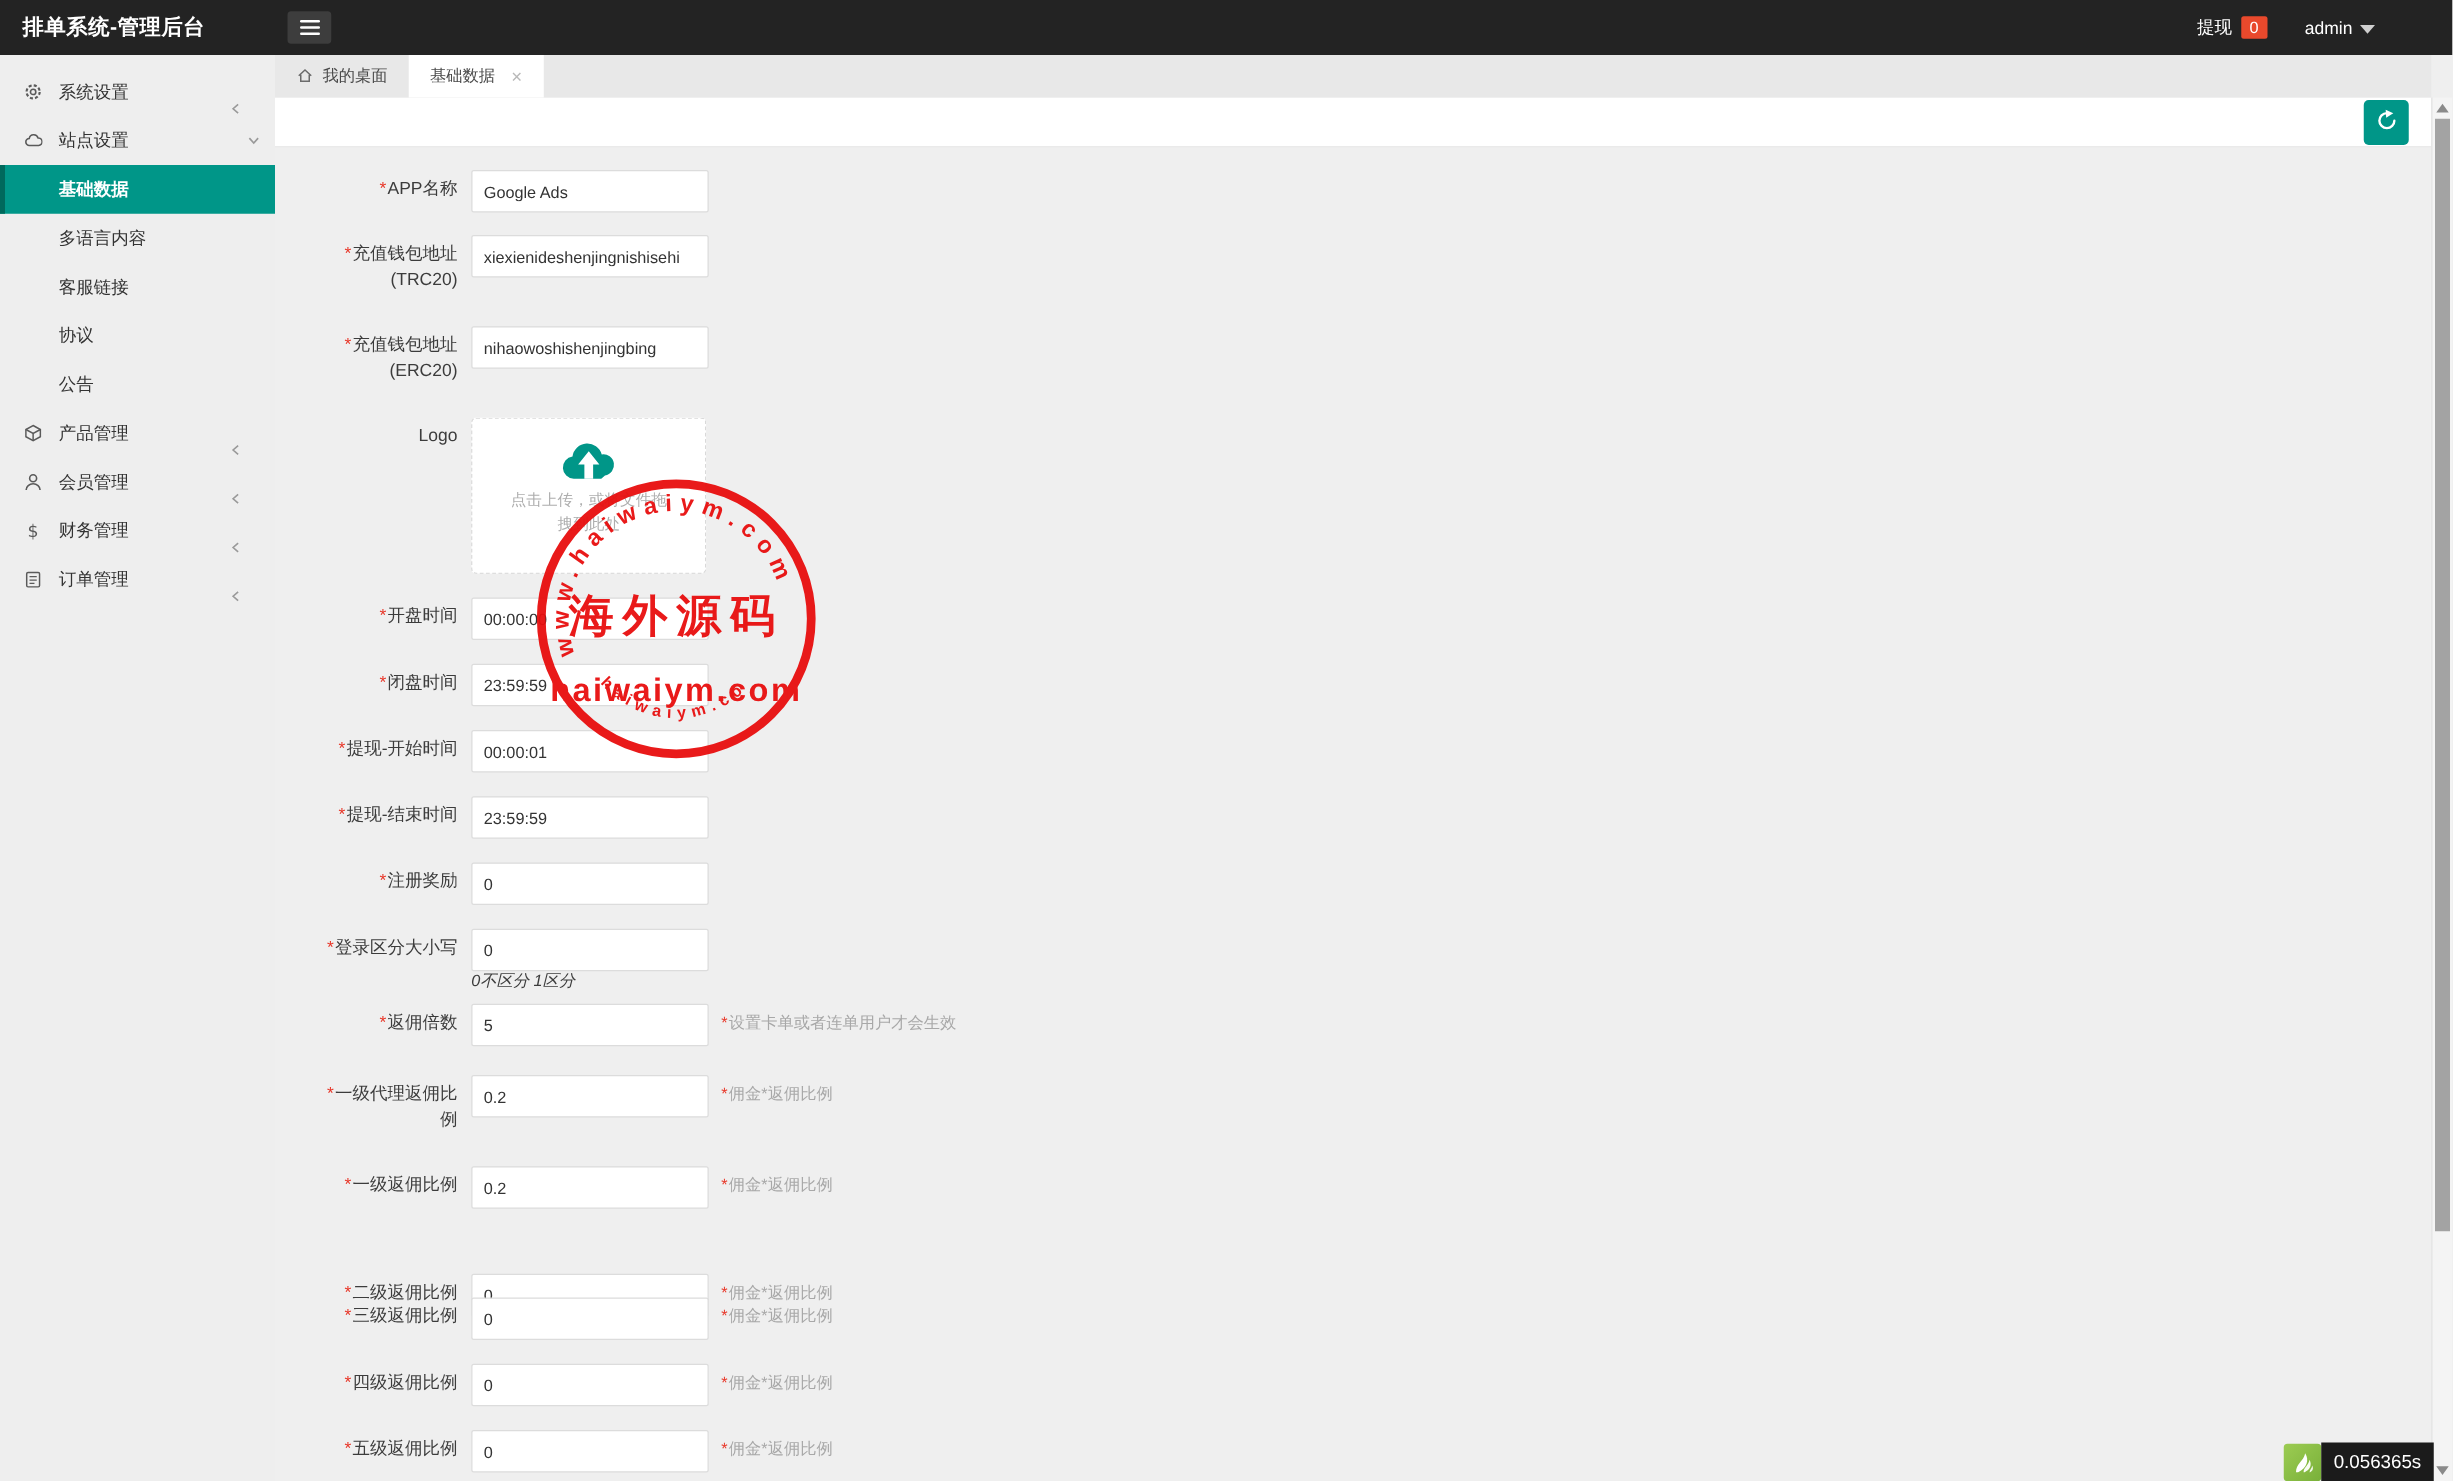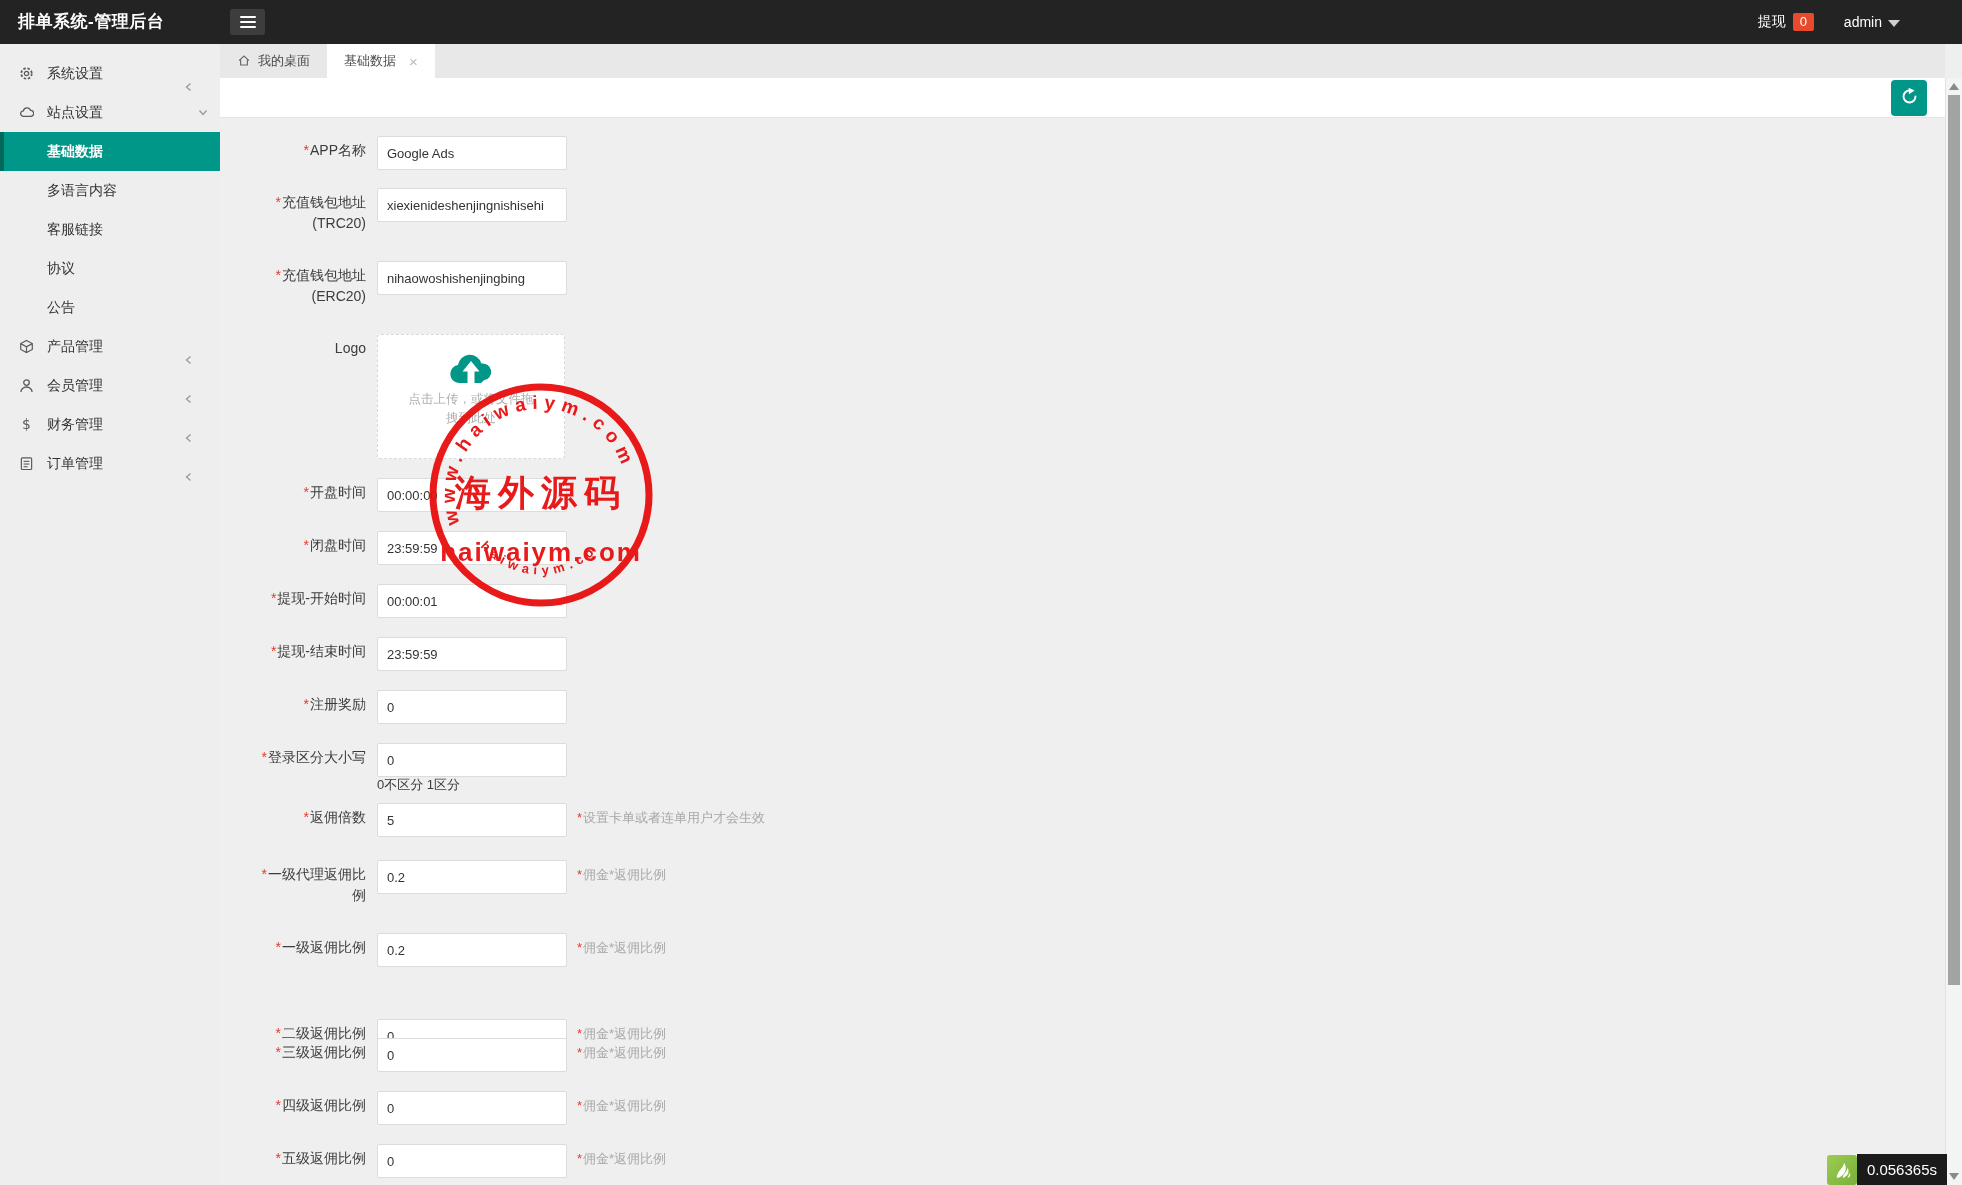--- a/index.html
+++ b/index.html
@@ -38,21 +38,21 @@
   .toolbar { position:absolute; left:220px; top:78px; width:1725px; height:40px; background:#fff; border-bottom:1px solid #e3e3e3; z-index:5; }
   .refresh-btn { position:absolute; right:18px; top:2px; width:36px; height:36px; background:#009688; border:0; border-radius:4px; cursor:pointer; display:flex; align-items:center; justify-content:center; }
 
   
   .form-area { position:absolute; left:232px; top:118px; width:1725px; height:778px; }
   .form-row { position:absolute; left:0; width:900px; height:32px; }
   .f-label { position:absolute; left:16px; top:4px; width:118px; text-align:right; font-size:14px; color:#3c3c3c; line-height:21px; }
   .star { color:#e8382a; margin-right:1px; }
   .f-input { position:absolute; left:145px; top:0; width:190px; height:27px; border:1px solid #dcdcdc; border-radius:2px; background:#fff; padding:16px 9px; font-size:13px; color:#333; font-family:"Liberation Sans","DejaVu Sans",sans-serif; outline:none; }
   .f-hint { position:absolute; left:345px; top:6px; font-size:13px; color:#a8a8a8; white-space:nowrap; }
-  .f-subhint { position:absolute; left:145px; top:33px; font-size:13px; color:#3c3c3c; }
+  .f-subhint { position:absolute; left:145px; top:33px; font-size:13px; color:#3c3c3c;font-style:italic; }
   .upload-box { position:absolute; left:145px; top:0; width:188px; height:125px; background:#fff; border:1px dashed #d9d9d9; border-radius:4px; text-align:center; cursor:pointer; }
   .upload-box svg { margin-top:17px; }
   .upload-text { font-size:12.5px; color:#aeaeae; line-height:19px; }
 
   
   .watermark { position:absolute; left:424px; top:378px; width:234px; height:234px; z-index:40; pointer-events:none; opacity:.95; }
 
   
   .scrollbar { position:absolute; right:0; top:78px; width:17px; height:1107px; background:#f4f4f4; border-left:1px solid #e2e2e2; z-index:25; }
   .sb-up { position:absolute; top:5px; left:3px; width:0; height:0; border-left:5px solid transparent; border-right:5px solid transparent; border-bottom:7px solid #8a8a8a; }

